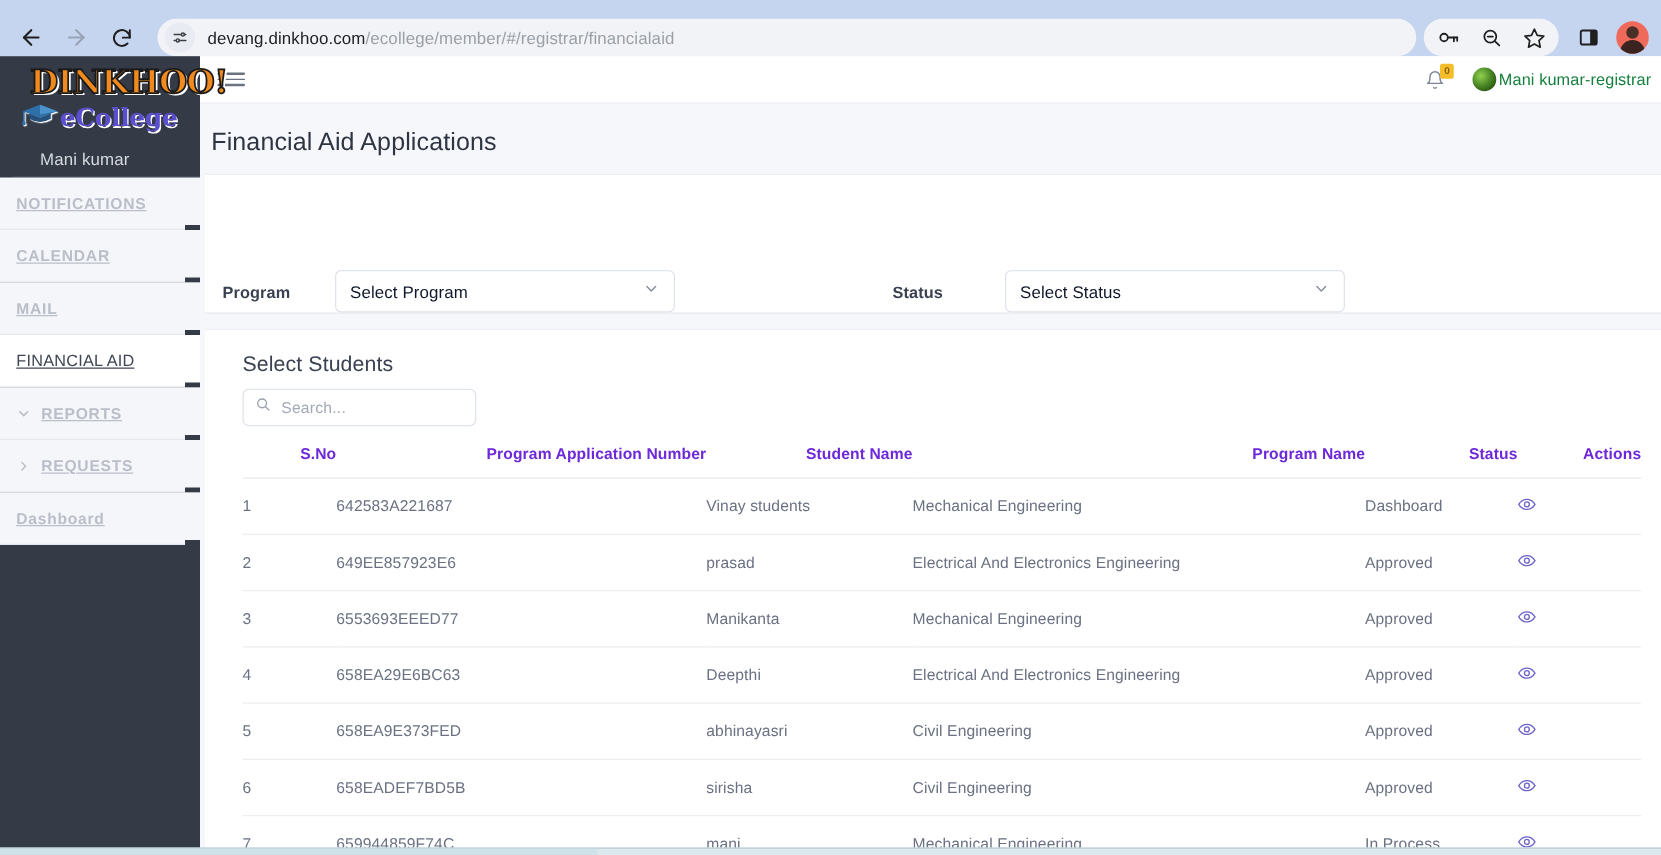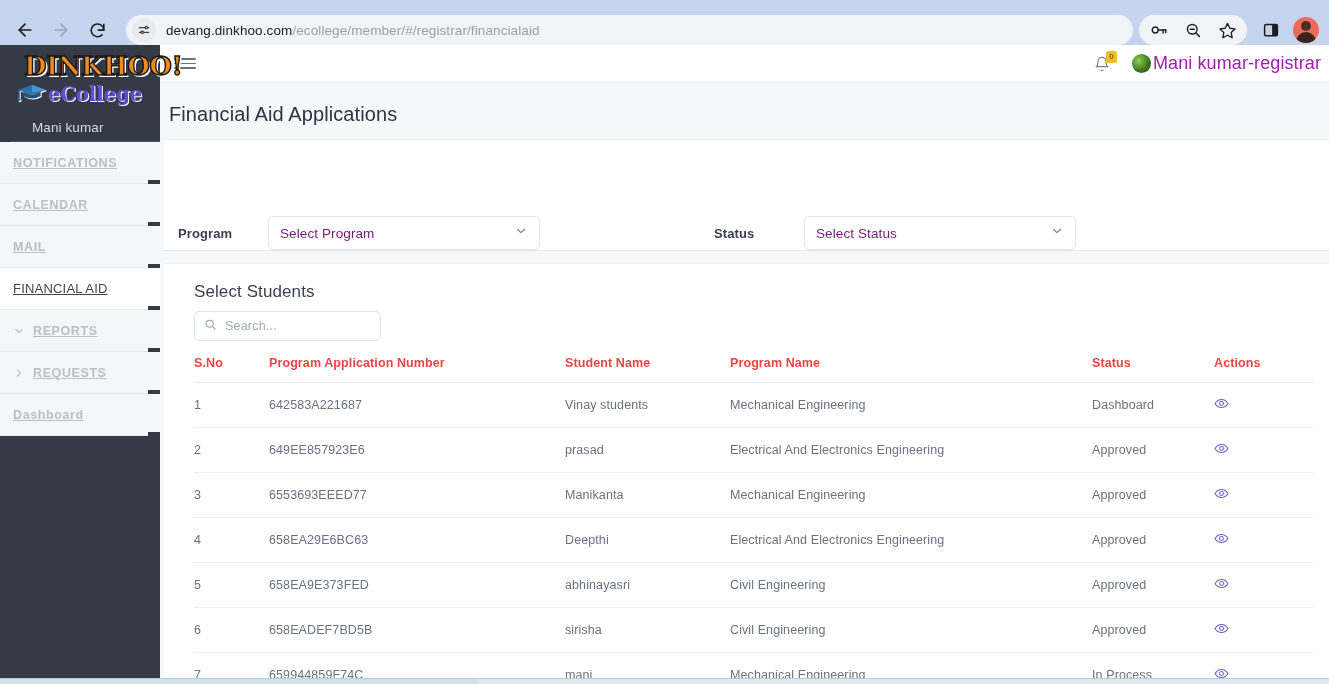--- a/index.html
+++ b/index.html
@@ -224,22 +224,22 @@
     min-width:11px;
     text-align:center;
   }
   .user-chip { display:flex; align-items:center; gap:2px; }
   .user-avatar {
     width:19px; height:19px; border-radius:50%;
     background:radial-gradient(circle at 35% 35%, #8fd14f 0%, #3f7a1f 55%, #1d3c0d 100%);
     flex:0 0 auto;
   }
   .user-label {
-    font-size:18px;
-    color:#a21caf;
+    font-size:13px;
+    color:#15803d;
     letter-spacing:0.1px;
     white-space:nowrap;
   }
 
   .page-title {
     font-size:20px;
     color:#2d3442;
     padding:20px 0 0 9px;
     letter-spacing:0.1px;
     height:56px;
@@ -269,21 +269,21 @@
     border:1px solid #dfe3ea;
     border-radius:5px;
     display:flex; align-items:center;
     justify-content:space-between;
     padding:0 11px;
     background:#fff;
     cursor:pointer;
   }
   .select-box .ph {
     font-size:13.5px;
-    color:#701a75;
+    color:#0f172a;
     letter-spacing:0.1px;
   }
 
   .table-card {
     background:#ffffff;
     margin:12px 0 0 4px;
     min-height:380px;
     border-top:1px solid #eef0f4;
     padding:18px 16px 0 30px;
   }
@@ -308,24 +308,24 @@
     color:#8d94a3;
     font-family:"Liberation Sans", sans-serif;
     width:100%;
     background:transparent;
     letter-spacing:0.2px;
   }
   .search-box input::placeholder { color:#a2a8b5; }
 
   table { width:100%; border-collapse:collapse; }
   th {
-    text-align:left;
+    text-align:right;
     font-size:12.5px;
     font-weight:bold;
-    color:#ef4444;
+    color:#6d28d9;
     padding:0 0 12px 0;
     letter-spacing:0.1px;
     border-bottom:1px solid #e8eaef;
   }
   td {
     font-size:12.5px;
     color:#6a7182;
     padding:13px 0;
     border-bottom:1px solid #eceef2;
     letter-spacing:0.1px;

